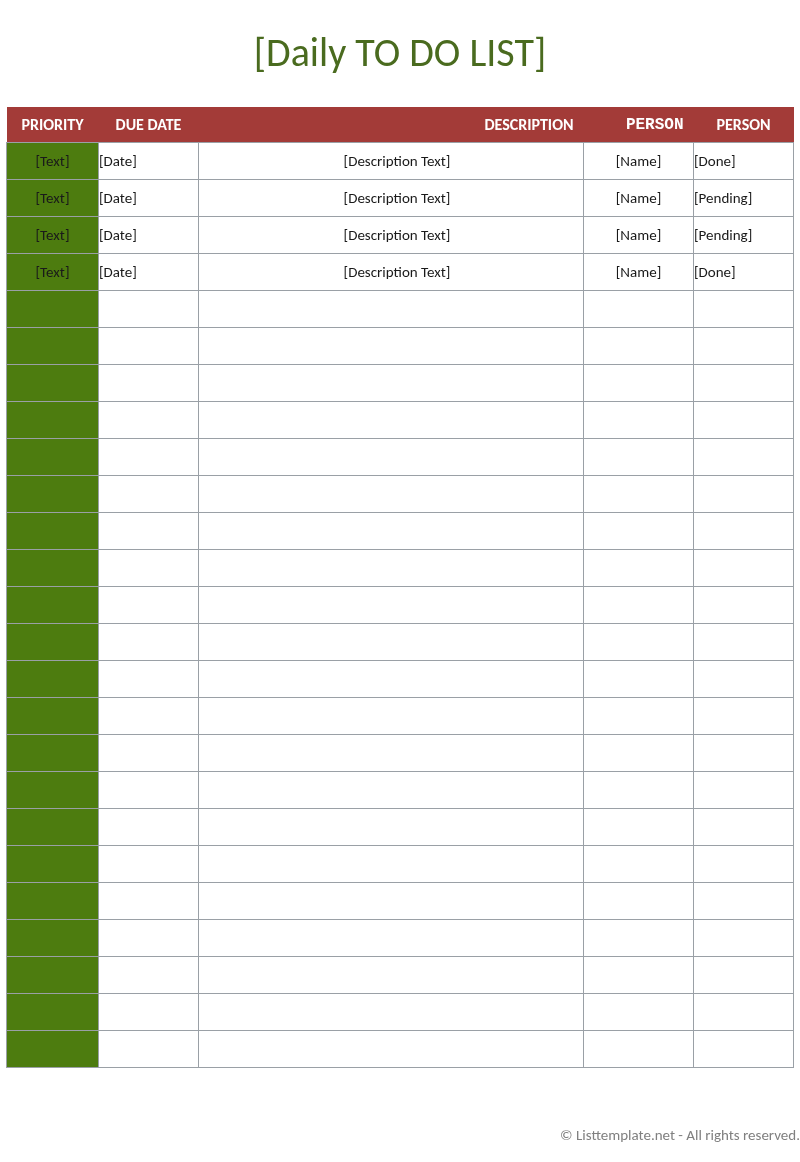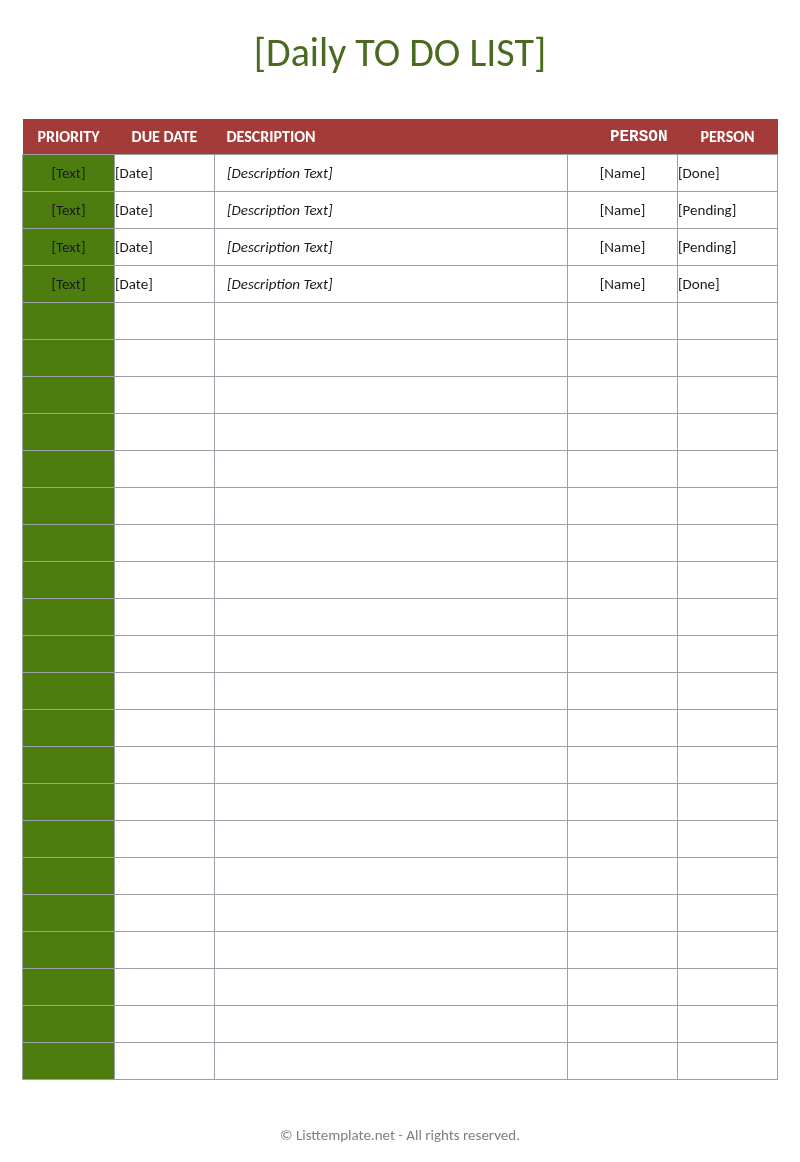--- a/index.html
+++ b/index.html
@@ -16,34 +16,33 @@
     }
     .page-title {
       text-align: center;
       font-size: 40px;
       font-weight: normal;
       color: #4a6b1f;
       padding-top: 28px;
       padding-bottom: 30px;
     }
     .table-wrap {
-      padding: 0 22px;
-      margin-top: 12px;
+      padding: 0 6px;
     }
     table {
       width: 100%;
       border-collapse: collapse;
     }
     thead th {
       background: #a33b38;
       color: #ffffff;
       font-weight: bold;
       font-size: 16px;
       padding: 8px 10px;
-      text-align: left;
+      text-align: right;
       border: none;
     }
     thead th.col-priority { width: 92px; text-align: center;}
     thead th.col-duedate { width: 100px; text-align: center;}
     thead th.col-desc { width: auto; padding-left: 12px;}
     thead th.col-person { width: 110px; text-align: right; font-family: Liberation Mono, monospace;}
     thead th.col-status { width: 100px; text-align: center;}
     tbody td {
       border: 1px solid #9aa0a6;
       height: 37px;
@@ -52,33 +51,32 @@
       vertical-align: middle;
     }
     tbody td.priority-cell {
       background: #4d7c0f;
       text-align: center;
     }
     tbody td.duedate-cell {
     }
     tbody td.desc-cell {
       padding-left: 12px;
-      text-align: left;
-      font-style: italic;
+      text-align: center;
     }
     tbody td.person-cell {
       text-align: center;
     }
     tbody td.status-cell {
     }
     .footer {
       position: absolute;
       bottom: 18px;
       width: 100%;
-      text-align: center;
+      text-align: right;
       font-size: 15px;
       color: #808080;
     }
   </style>
 </head>
 <body>
 
 <h1 class="page-title">[Daily TO DO LIST]</h1>
 
 <div class="table-wrap">

